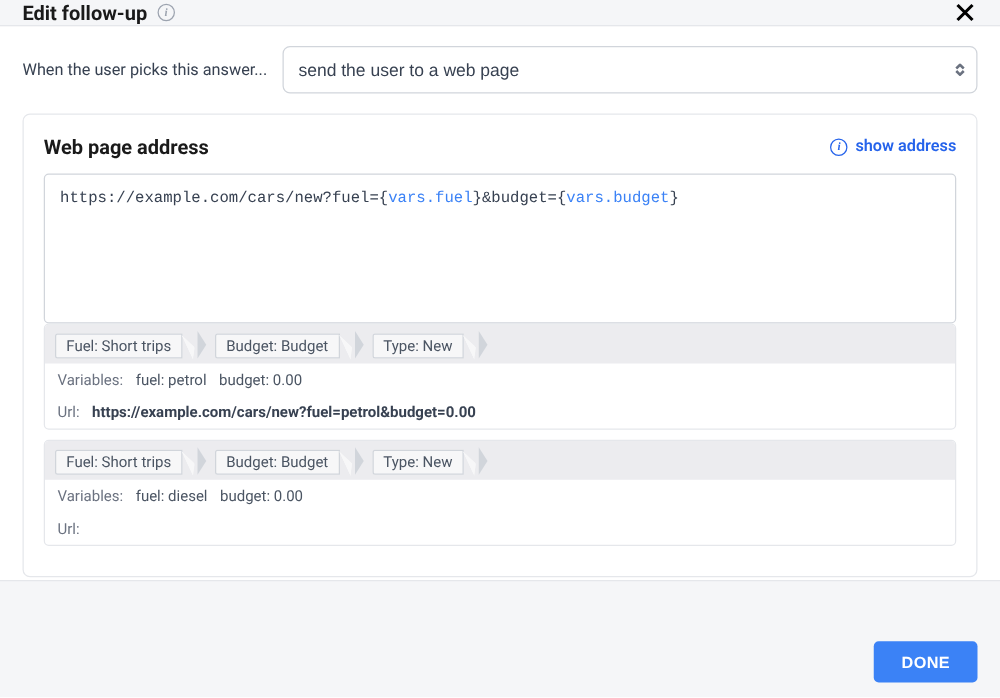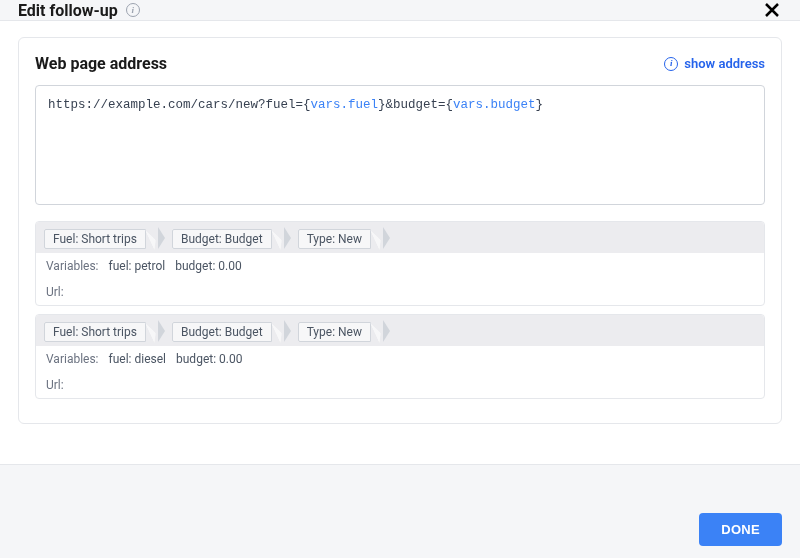--- a/index.html
+++ b/index.html
@@ -15,21 +15,21 @@
 .action-label { font-size: 13px; color: #374151; margin-right: 12px; }
 .select-wrap { flex: 1; position: relative; }
 .select { width: 100%; border: 1px solid #d1d5db; border-radius: 6px; padding: 10px 34px 10px 12px; font-size: 14px; color: #374151; background: #fff; cursor: pointer; text-align: left; }
 .select-arrows { position: absolute; right: 10px; top: 50%; transform: translateY(-50%); display: flex; flex-direction: column; line-height: 0; pointer-events: none; }
 .select-arrows svg { width: 8px; height: 5px; stroke: #6b7280; stroke-width: 2; fill: none; }
 .panel { border: 1px solid #e5e7eb; border-radius: 6px; padding: 16px; }
 .panel-head { display: flex; align-items: center; justify-content: space-between; margin-bottom: 12px; }
 .panel-title { font-size: 16px; font-weight: 700; color: #1a1a1a; }
 .examples-link { display: flex; align-items: center; gap: 6px; font-size: 13px; color: #2563eb; font-weight: 600; cursor: pointer; }
 .examples-link .info-icon { border-color: #2563eb; color: #2563eb; }
-.url-box { border: 1px solid #d1d5db; border-radius: 4px; padding: 10px 12px; min-height: 120px; font-family: "SFMono-Regular", Consolas, "Liberation Mono", Menlo, monospace; font-size: 12.5px; color: #374151; margin-bottom: 16px; line-height: 1.5; }
+.url-box { border: 1px solid #d1d5db; border-radius: 4px; padding: 10px 12px; min-height: 120px; font-family: "SFMono-Regular", Consolas, "Liberation Mono", Menlo, monospace; font-size: 12.5px; color: #374151; margin-bottom: 0; line-height: 1.5; }
 .url-box .tok-var { color: #3b82f6; }
 .preview { border: 1px solid #e5e7eb; border-radius: 4px; margin-bottom: 8px; overflow: hidden; }
 .crumbs { background: #ececef; padding: 6px 8px; display: flex; align-items: center; gap: 0; }
 .crumb { background: #f7f7f8; border: 1px solid #d1d5db; padding: 2px 8px 2px 8px; font-size: 12px; color: #4b5563; position: relative; margin-right: 12px; border-radius: 2px 0 0 2px; }
 .crumb::after { content: ""; position: absolute; right: -8px; top: -1px; bottom: -1px; width: 10px; background: #f7f7f8; border-right: 1px solid #d1d5db; border-top: 1px solid #d1d5db; transform: skewX(25deg); transform-origin: top; clip-path: polygon(0 0, 100% 50%, 0 100%); border: none; }
 .crumb::after { content: ""; position: absolute; right: -6px; top: 0; width: 0; height: 0; border-top: 10px solid transparent; border-bottom: 10px solid transparent; border-left: 6px solid #f7f7f8; }
 .crumb { height: 16px; line-height: 16px; }
 .crumb-wrap { position: relative; margin-right: 14px; }
 .crumb-wrap::before { content: ""; position: absolute; right: -7px; top: -1px; width: 0; height: 0; border-top: 11px solid transparent; border-bottom: 11px solid transparent; border-left: 7px solid #d1d5db; }
 .vars-row, .url-row { padding: 6px 10px; font-size: 12px; color: #4b5563; display: flex; gap: 10px; align-items: baseline; }
@@ -50,20 +50,34 @@
   </div>
   <div class="close-btn">
     <svg viewBox="0 0 18 18">
         <path d="M3 3 L15 15 M15 3 L3 15" fill="none"></path>
       </svg>
   </div>
 </div>
 
 <div class="body">
 
+  <div class="action-row">
+    <span class="action-label">When the user picks this answer...</span>
+    <div class="select-wrap">
+      <button class="select">send the user to a web page</button>
+      <span class="select-arrows">
+        <svg viewBox="0 0 8 5">
+            <path d="M1 4 L4 1 L7 4"></path>
+          </svg>
+        <svg viewBox="0 0 8 5">
+            <path d="M1 1 L4 4 L7 1"></path>
+          </svg>
+      </span>
+    </div>
+  </div>
 
   <div class="panel">
     <div class="panel-head">
       <span class="panel-title">Web page address</span>
       <span class="examples-link">
         <span class="info-icon">i</span>
         <span>show address</span>
       </span>
     </div>
 
@@ -76,20 +90,21 @@
             <span class="crumb-wrap"><span class="crumb">Budget: Budget</span></span>
             <span class="crumb-wrap"><span class="crumb">Type: New</span></span>
           </div>
           <div class="vars-row">
             <span class="vars-label">Variables:</span>
             <span class="var-kv">fuel: petrol</span>
             <span class="var-kv">budget: 0.00</span>
           </div>
           <div class="url-row">
             <span class="url-label">Url:</span>
+            <span class="url-val">https://example.com/cars/new?fuel=petrol&amp;budget=0.00</span>
           </div>
         </div>
         <div class="preview">
           <div class="crumbs">
             <span class="crumb-wrap"><span class="crumb">Fuel: Short trips</span></span>
             <span class="crumb-wrap"><span class="crumb">Budget: Budget</span></span>
             <span class="crumb-wrap"><span class="crumb">Type: New</span></span>
           </div>
           <div class="vars-row">
             <span class="vars-label">Variables:</span>

